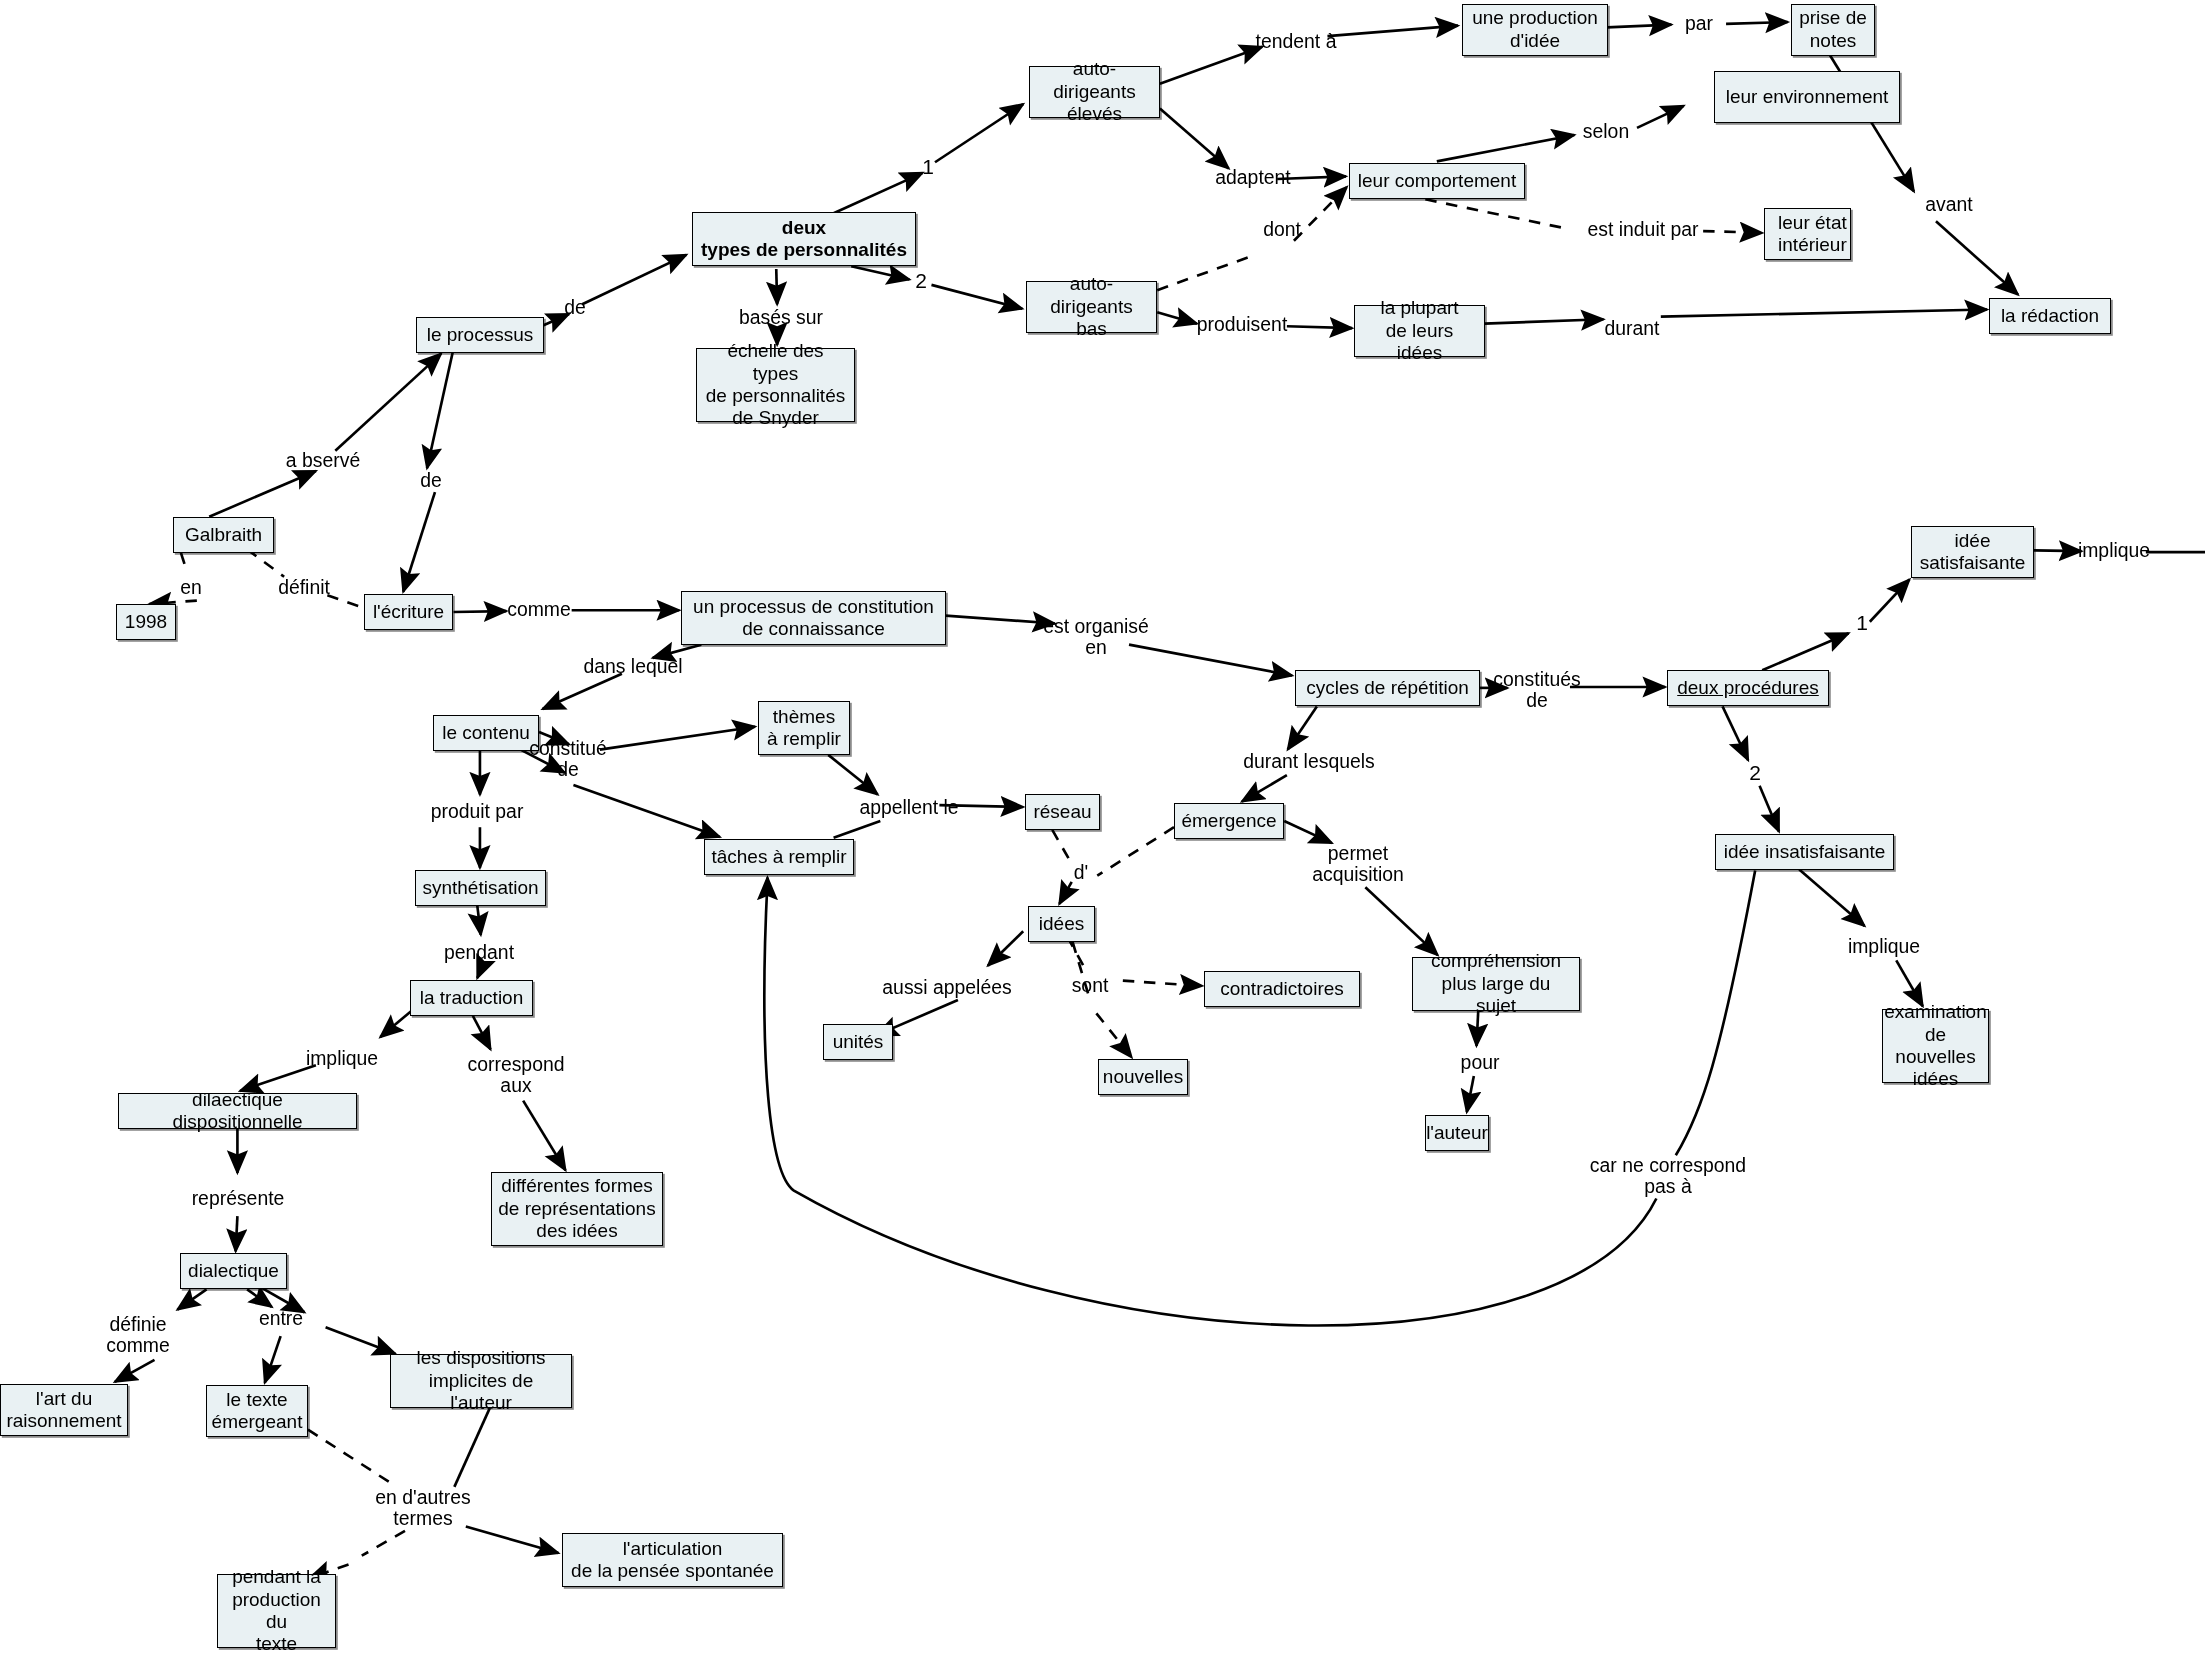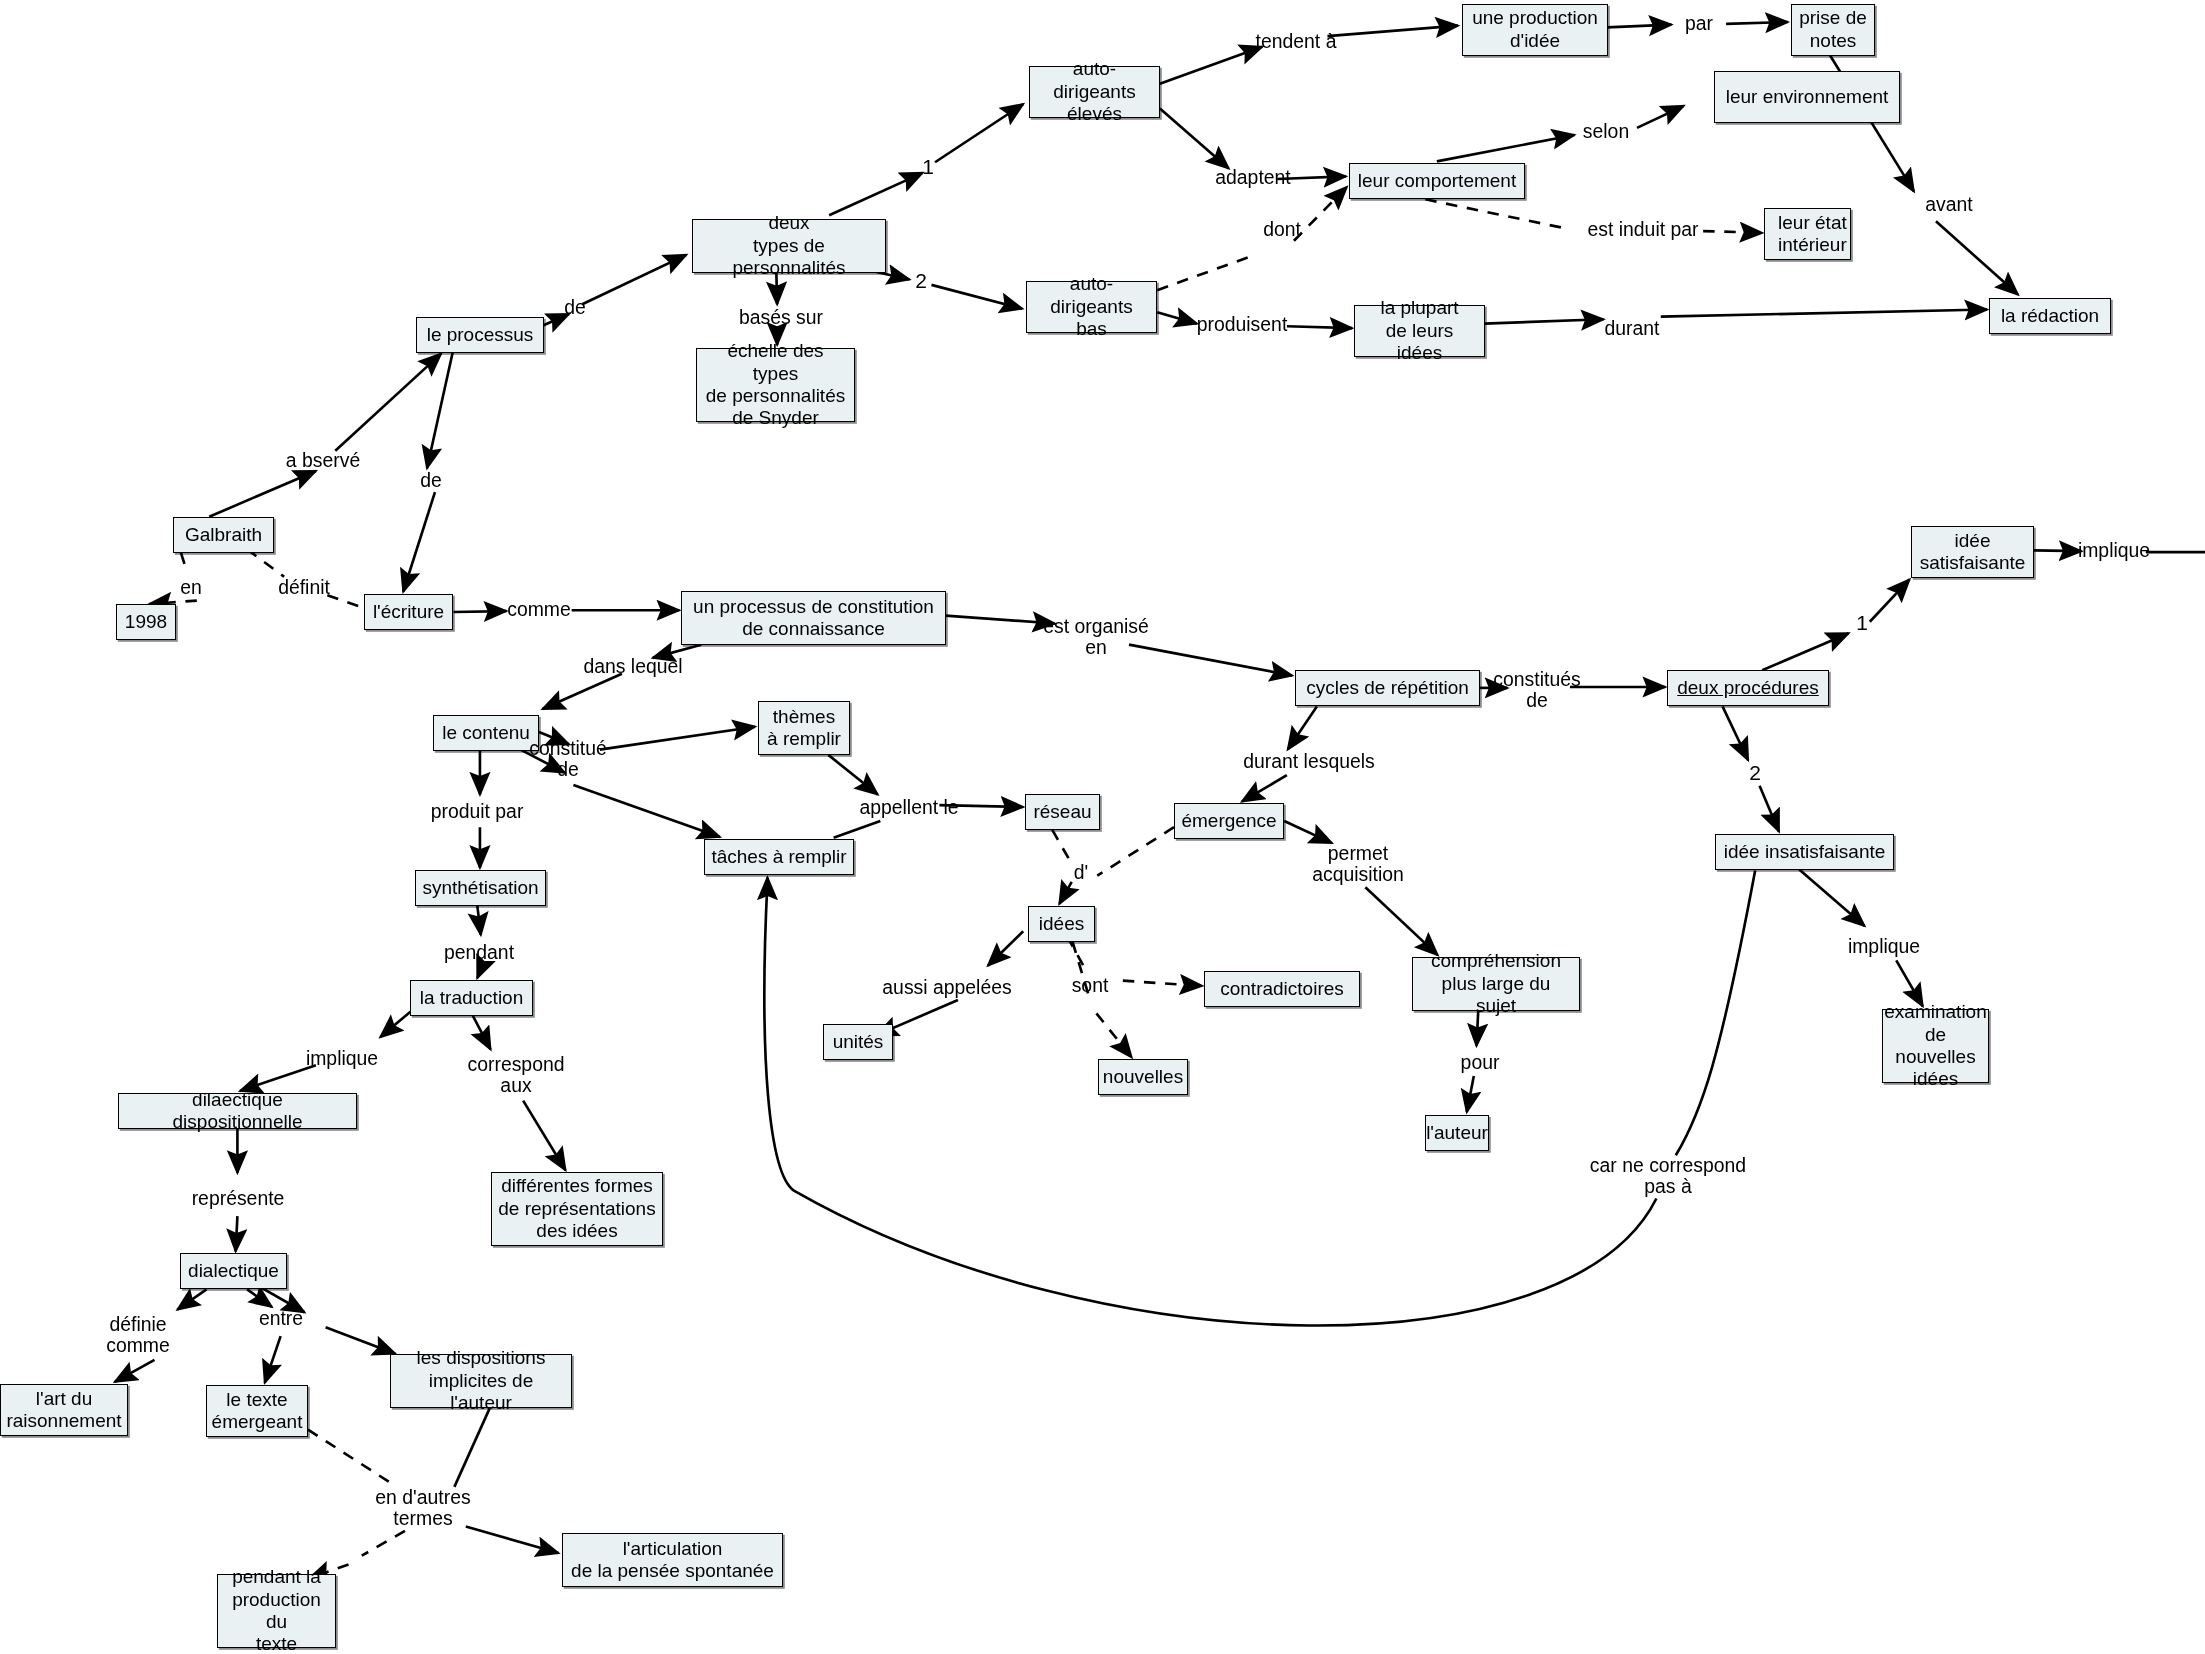--- a/index.html
+++ b/index.html
@@ -212,21 +212,21 @@
       <div class="node" style="left: 1462px; top: 3.5px; width: 146px; height: 52px;">une production
 d'idée</div>
       <div class="node" style="left: 1791px; top: 3.5px; width: 84px; height: 52px;">prise de
 notes</div>
       <div class="node" style="left: 1029px; top: 66px; width: 131px; height: 52px;">auto-dirigeants
 élevés</div>
       <div class="node" style="left: 1686px; top: 71px; width: 186px; height: 52px; margin-left: 28px;">leur environnement</div>
       <div class="node" style="left: 1349px; top: 163px; width: 176px; height: 36px;">leur comportement</div>
       <div class="node" style="left: 1764px; top: 208px; width: 87px; height: 52px; padding-left: 16px;">leur état
 intérieur</div>
-      <div class="node" style="left: 692px; top: 219px; width: 194px; height: 54px;">deux
+      <div class="node" style="left: 692px; top: 212px; width: 224px; height: 54px; font-weight: bold;">deux
 types de personnalités</div>
       <div class="node" style="left: 1026px; top: 281px; width: 131px; height: 52px;">auto-dirigeants
 bas</div>
       <div class="node" style="left: 1989px; top: 298px; width: 122px; height: 36px;">la rédaction</div>
       <div class="node" style="left: 1354px; top: 305px; width: 131px; height: 52px;">la plupart
 de leurs idées</div>
       <div class="node" style="left: 416px; top: 317px; width: 128px; height: 36px;">le processus</div>
       <div class="node" style="left: 696px; top: 348px; width: 159px; height: 74px;">échelle des types
 de personnalités
 de Snyder</div>

